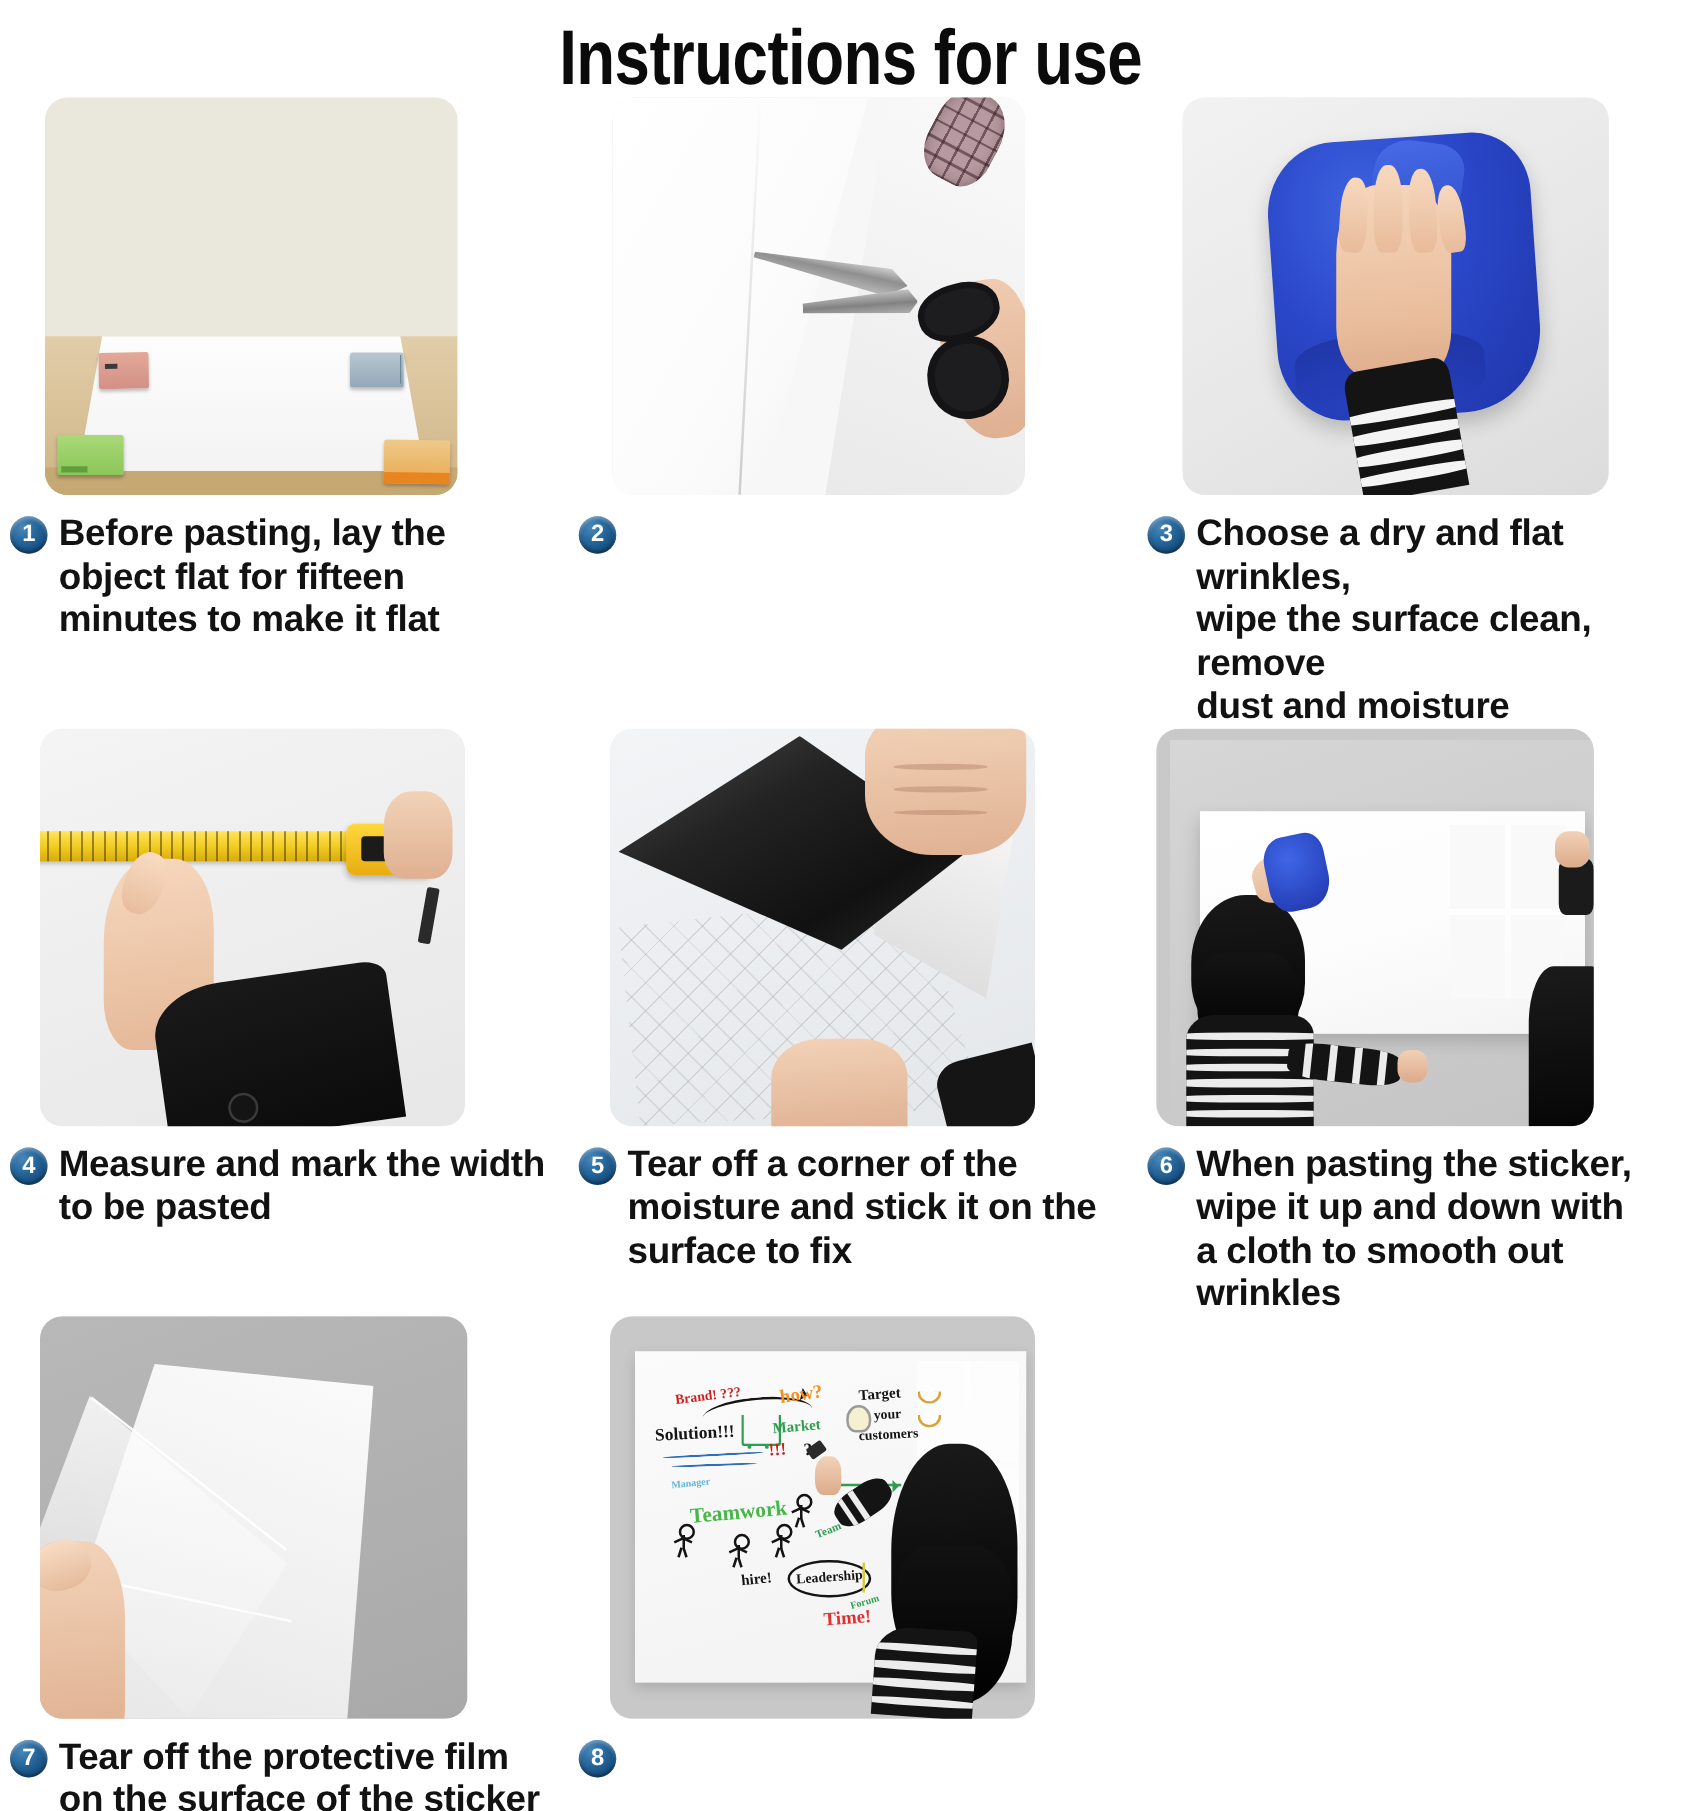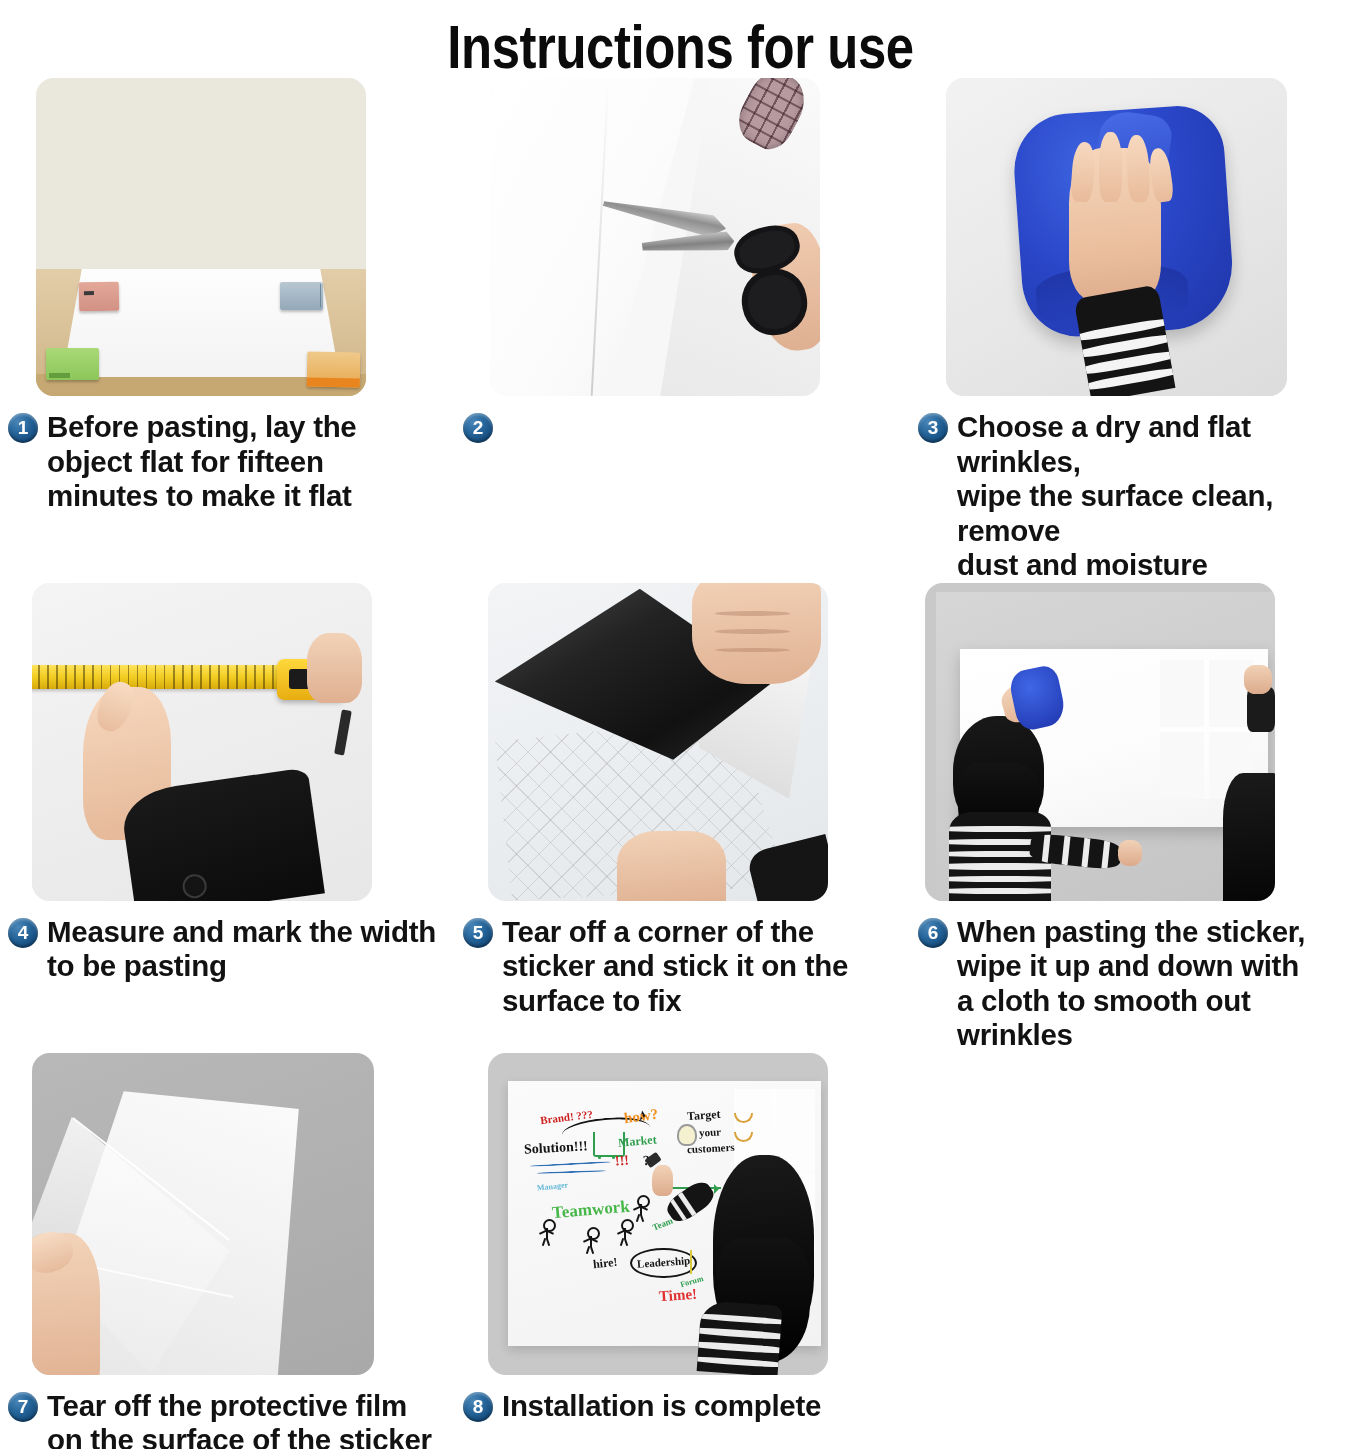--- a/index.html
+++ b/index.html
@@ -418,42 +418,42 @@
         <div class="p4-case"></div>
         <div class="p4-hand2"></div>
         <div class="p4-pen"></div>
         <div class="p4-hand"></div>
         <div class="p4-thumb"></div>
         <div class="p4-sleeve"></div>
       </div>
       <div class="caption">
         <div class="badge">4</div>
         <div class="cap-text">Measure and mark the width
-to be pasting</div>
+to be pasted</div>
       </div>
     </div>
 
     <div class="cell r2 c2">
       <div class="photo">
         <div class="p5-bg"></div>
         <div class="p5-backing"></div>
         <div class="p5-white-under"></div>
         <div class="p5-black"></div>
         <div class="p5-hand1">
             <i></i>
             <i></i>
             <i></i>
           </div>
         <div class="p5-hand2"></div>
         <div class="p5-cuff"></div>
       </div>
       <div class="caption">
         <div class="badge">5</div>
         <div class="cap-text">Tear off a corner of the
-sticker and stick it on the
+moisture and stick it on the
 surface to fix</div>
       </div>
     </div>
 
     <div class="cell r2 c3">
       <div class="photo">
         <div class="p6-bg"></div>
         <div class="p6-wall"></div>
         <div class="p6-board">
           <div class="p6-glare">
@@ -597,20 +597,19 @@
           <div class="p8-arm">
               <i></i>
               <i></i>
             </div>
           <div class="p8-hand"></div>
           <div class="p8-marker"></div>
         </div>
       </div>
       <div class="caption">
         <div class="badge">8</div>
-        <div class="cap-text">Installation is complete</div>
       </div>
     </div>
 
     <div class="cell r3 c3"></div>
 
   </div>
 </div>
 
 </body></html>

